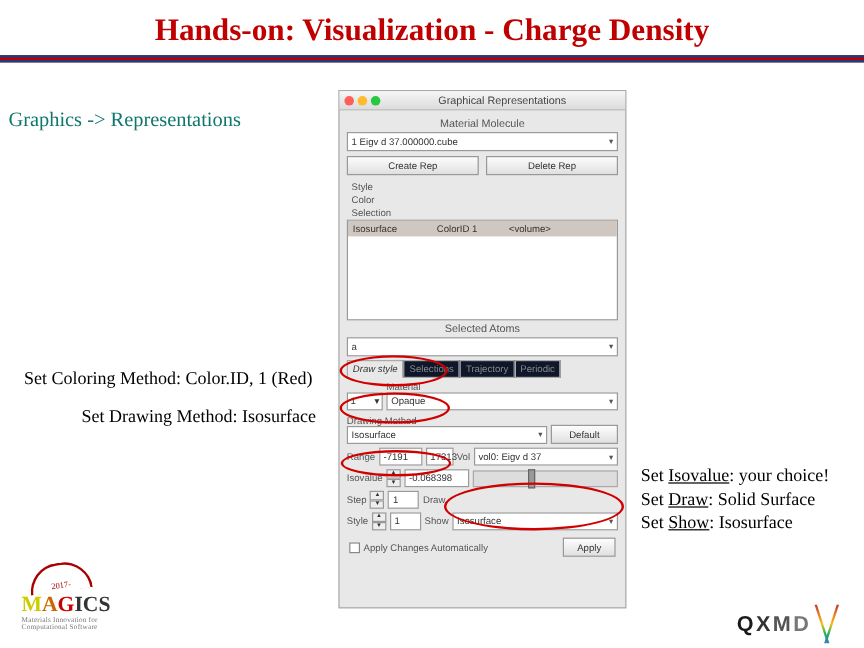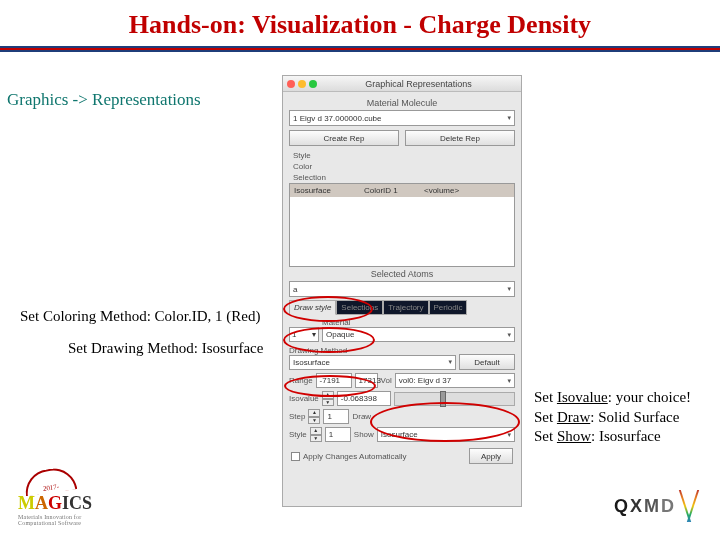--- a/index.html
+++ b/index.html
@@ -149,21 +149,21 @@
     width:52px;height:24px;border:2px solid #a00;border-bottom:none;
     border-radius:28px 28px 0 0;font-size:7px;color:#a00;
     display:flex;align-items:flex-end;justify-content:center;padding-bottom:1px;
     transform:rotate(-8deg);margin-left:6px;
   }
   .logo-left .magics { font-size:18px; font-weight:bold; }
   .magics .m1{color:#cccc00;} .magics .m2{color:#cc6600;} .magics .m3{color:#cc0000;}
   .magics .m4{color:#333;} .magics .m5{color:#333;} .magics .m6{color:#333;}
   .logo-left .sub { font-size:6px; color:#777; letter-spacing:0.2px; }
   .logo-right {
-    position:absolute; right:20px; bottom:18px;
+    position:absolute; right:20px; bottom:4px;
     display:flex; align-items:center; gap:4px;
   }
   .qxmd-text { font-family:Arial; font-size:18px; font-weight:bold; letter-spacing:2px; }
   .qxmd-text .q{color:#1a1a1a;} .qxmd-text .x{color:#333;}
   .qxmd-text .m{color:#555;} .qxmd-text .d{color:#777;}
   .dna { width:20px; height:32px; position:relative; }
   .dna .strand { position:absolute; width:2px; height:100%; background:linear-gradient(#c0392b,#e67e22,#f1c40f,#27ae60,#2980b9);}
   .dna .s1 { left:4px; transform:skewX(18deg); }
   .dna .s2 { left:12px; transform:skewX(-18deg); }
 </style>

